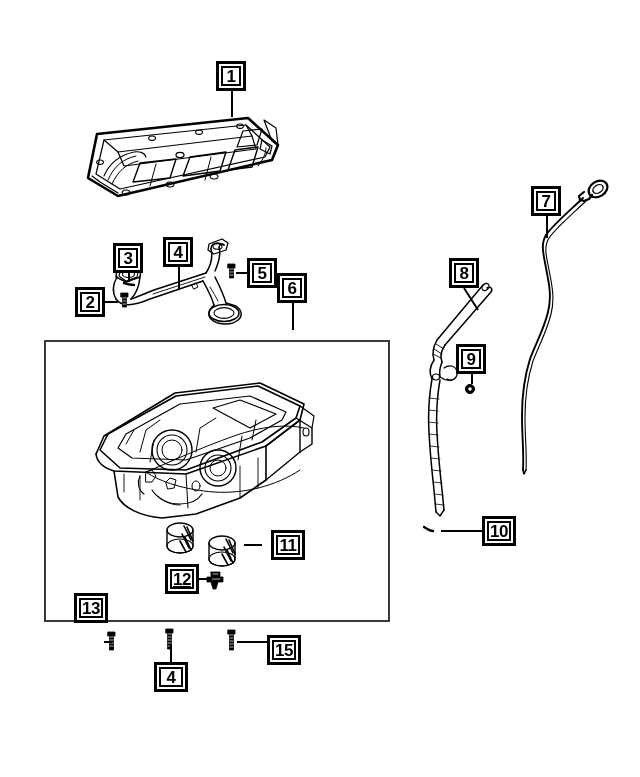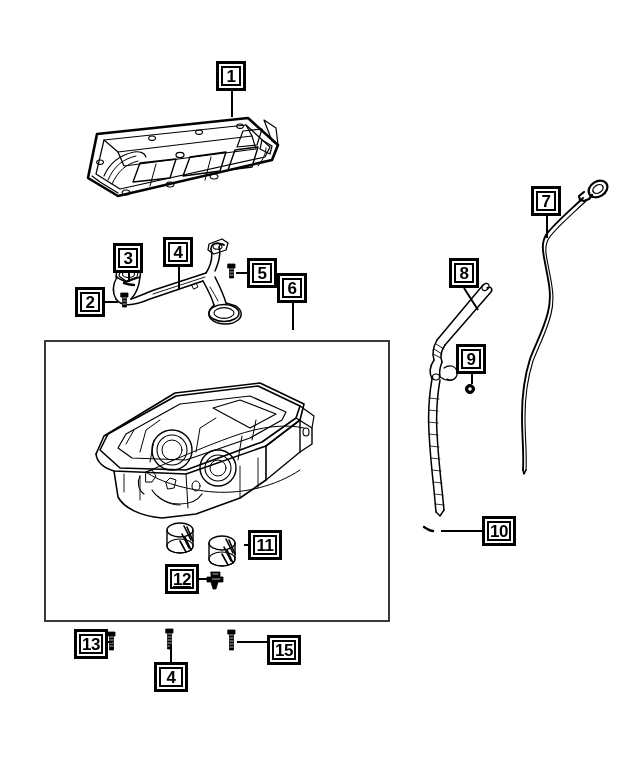--- a/index.html
+++ b/index.html
@@ -356,19 +356,19 @@
   <div class="callout" style="left:216px; top:61px;">1</div>
   <div class="callout" style="left:75px;  top:287px;">2</div>
   <div class="callout" style="left:113px; top:243px;">3</div>
   <div class="callout" style="left:163px; top:237px;">4</div>
   <div class="callout" style="left:247px; top:258px;">5</div>
   <div class="callout" style="left:277px; top:273px;">6</div>
   <div class="callout" style="left:531px; top:186px;">7</div>
   <div class="callout" style="left:449px; top:258px;">8</div>
   <div class="callout" style="left:456px; top:344px;">9</div>
   <div class="callout wide" style="left:482px; top:516px;">10</div>
-  <div class="callout wide" style="left:248px; top:530px;text-align:center;">11</div>
+  <div class="callout wide" style="left:271px; top:530px;text-align:center;">11</div>
   <div class="callout wide" style="left:165px; top:564px;text-decoration:underline;">12</div>
-  <div class="callout wide" style="left:74px;  top:629px;">13</div>
+  <div class="callout wide" style="left:74px;  top:593px;">13</div>
   <div class="callout wide" style="left:154px; top:662px;">4</div>
   <div class="callout wide" style="left:267px; top:627px;margin-top:8px;">15</div>
 
 </div>
 
 </body></html>

